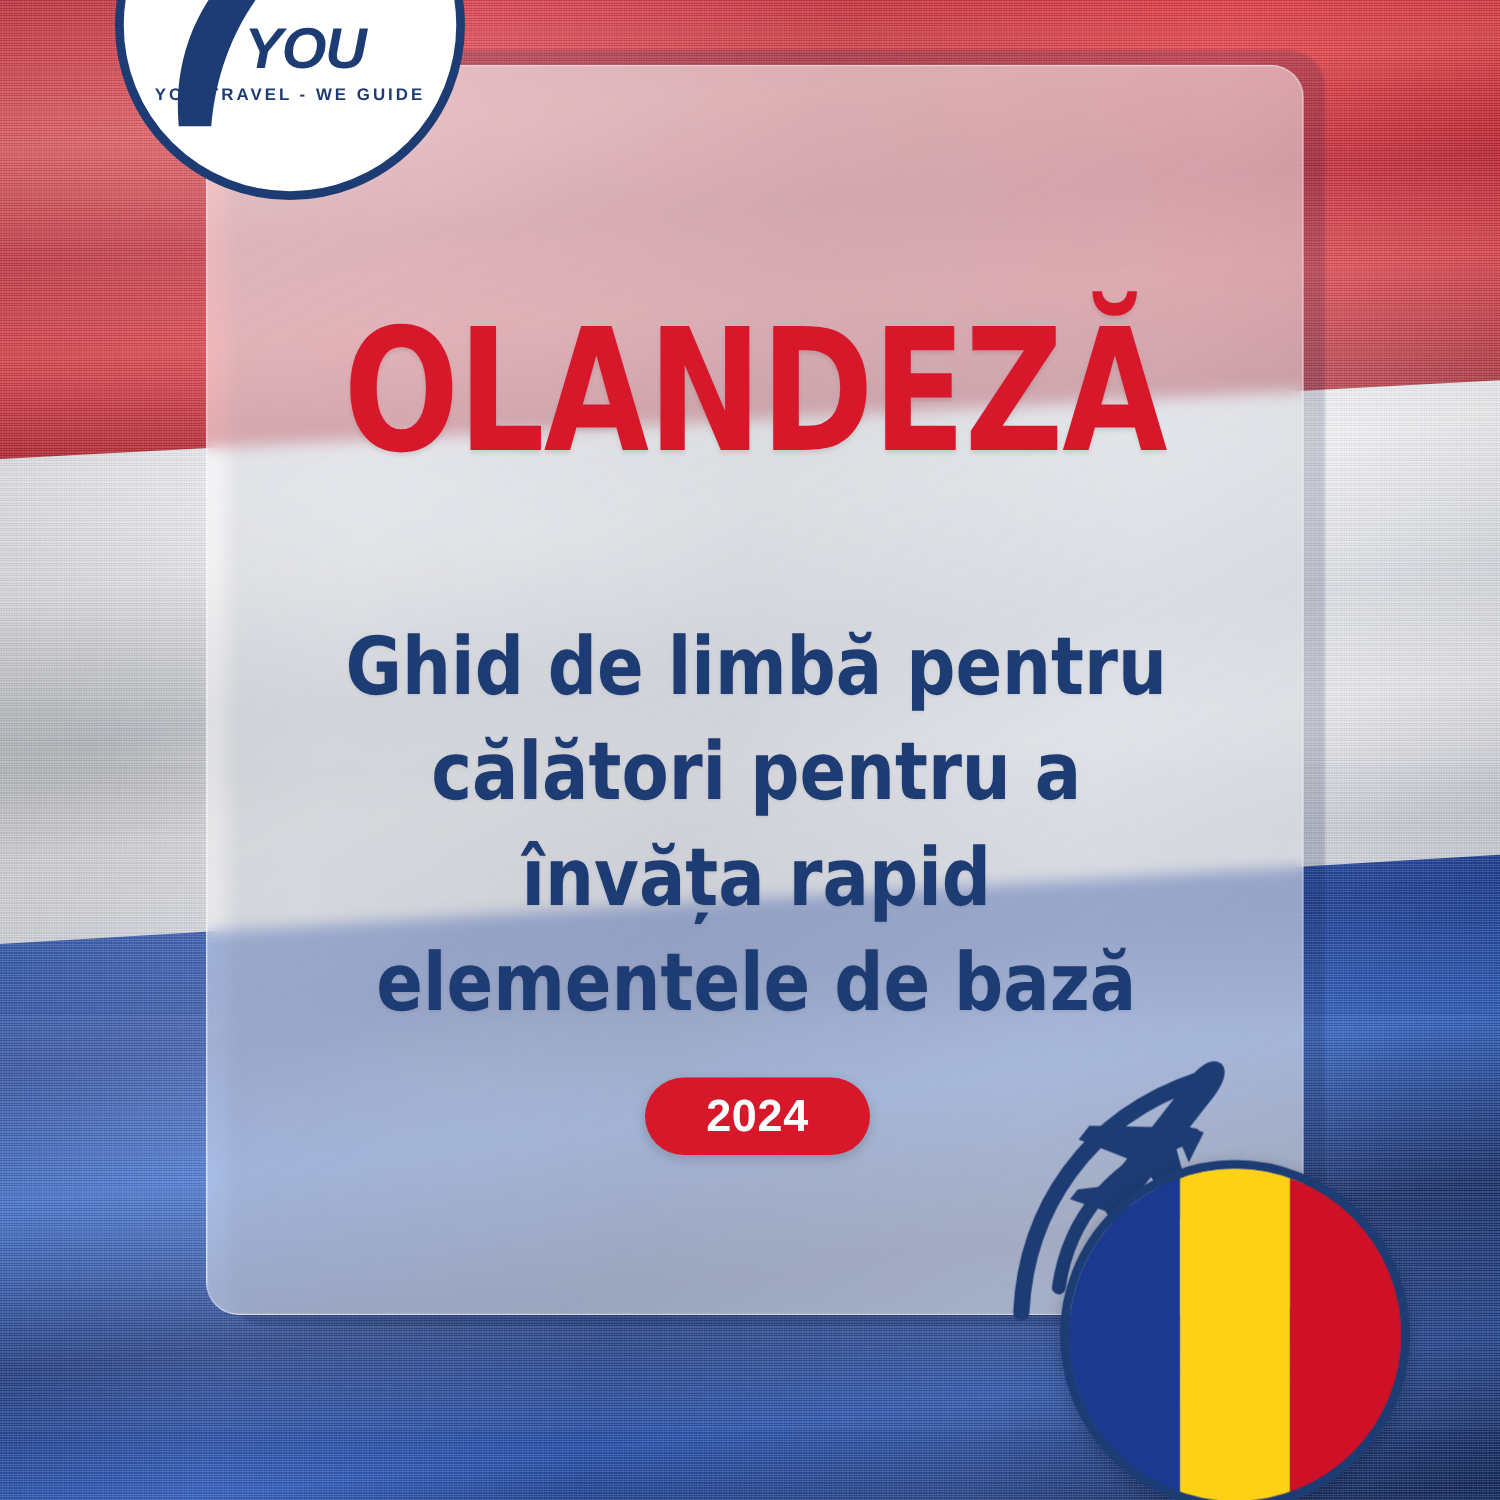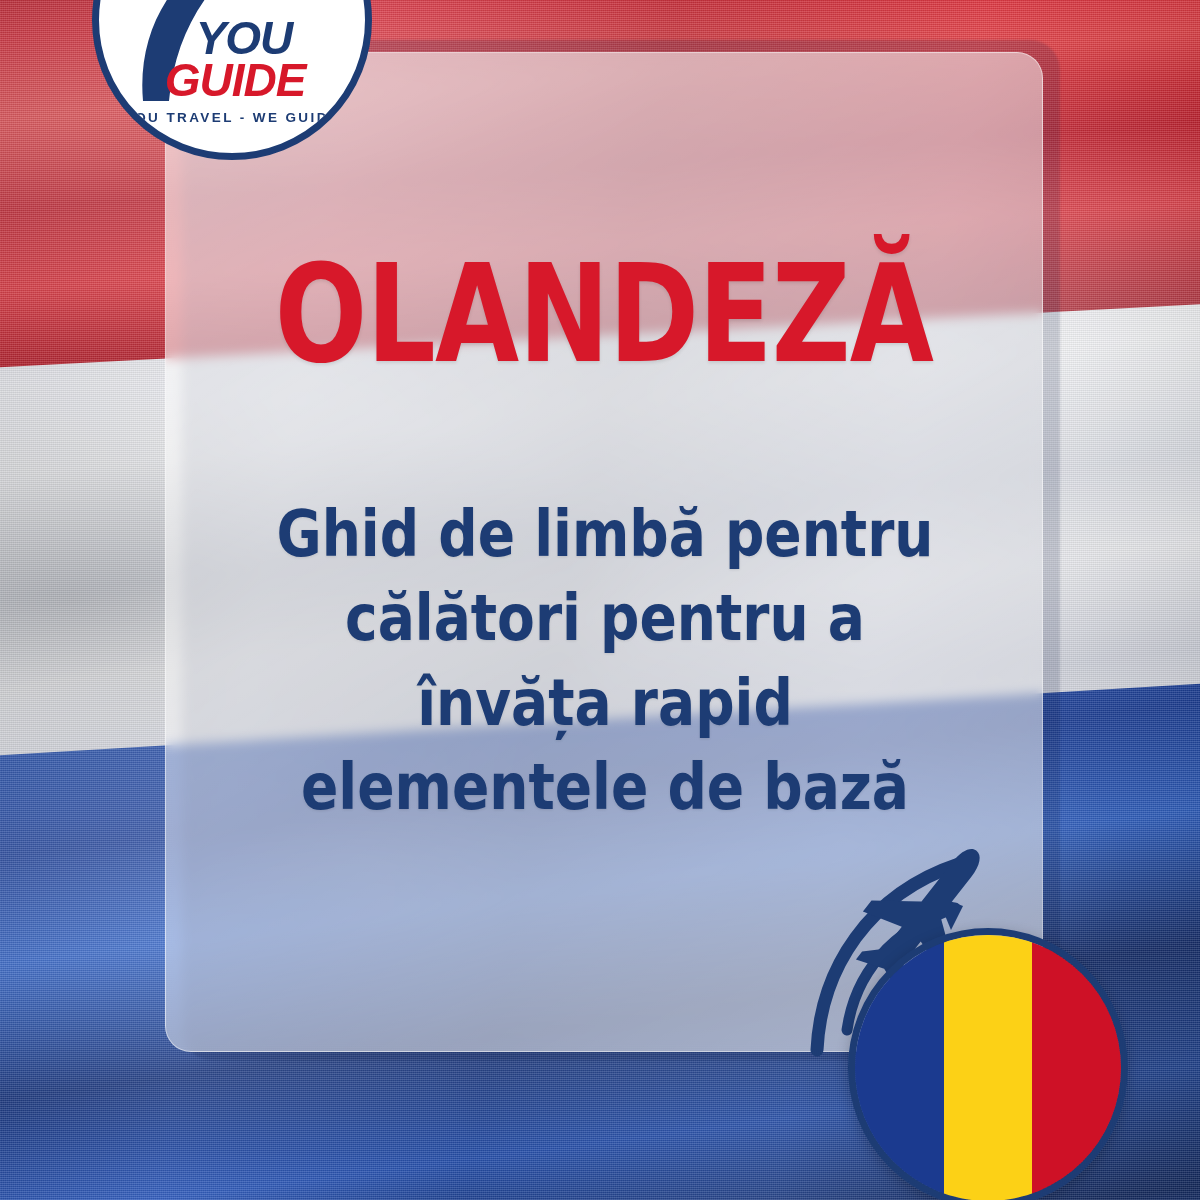--- a/index.html
+++ b/index.html
@@ -203,20 +203,23 @@
     <div class="weave"></div>
   </div>
 
   <div class="card-shadow"></div>
   <div class="card"></div>
 
   <div class="headline">OLANDEZĂ</div>
 
   <div class="subtitle">Ghid de limbă pentru călători pentru a învăța rapid elementele de bază</div>
 
+  <div class="year-pill">
+    <span>2024</span>
+  </div>
 
   <div class="plane-wrap">
     <svg viewBox="0 0 265 250" width="265" height="250">
 
       <path d="M22 232 C26 150 74 76 164 46" fill="none" stroke="#1d3c74" stroke-width="13" stroke-linecap="round"></path>
 
       <path d="M52 212 C60 156 96 112 160 90" fill="none" stroke="#1d3c74" stroke-width="11" stroke-linecap="round"></path>
 
       <path d="M142 78 L168 88 L156 112 Z" fill="#1d3c74"></path>
 
@@ -240,18 +243,17 @@
 
         <path d="M44 214 C36 124 96 48 214 26 C132 66 78 124 70 214 Z" fill="#1d3c74"></path>
 
         <path d="M104 92 C128 66 176 40 232 34 C186 54 146 82 118 112 L100 92
                  L84 72 L96 64 Z" fill="#d7182a"></path>
         <path d="M214 22 C230 26 244 34 252 44 C238 38 224 34 208 34 Z" fill="#1d3c74"></path>
       </svg>
     </div>
     <div class="logo-text">
       <span class="logo-you">YOU</span>
-      <span class="logo-guide">GUIDE</span>
       <span class="logo-tag">YOU TRAVEL - WE GUIDE</span>
     </div>
   </div>
 
 </div>
 
 </body></html>

